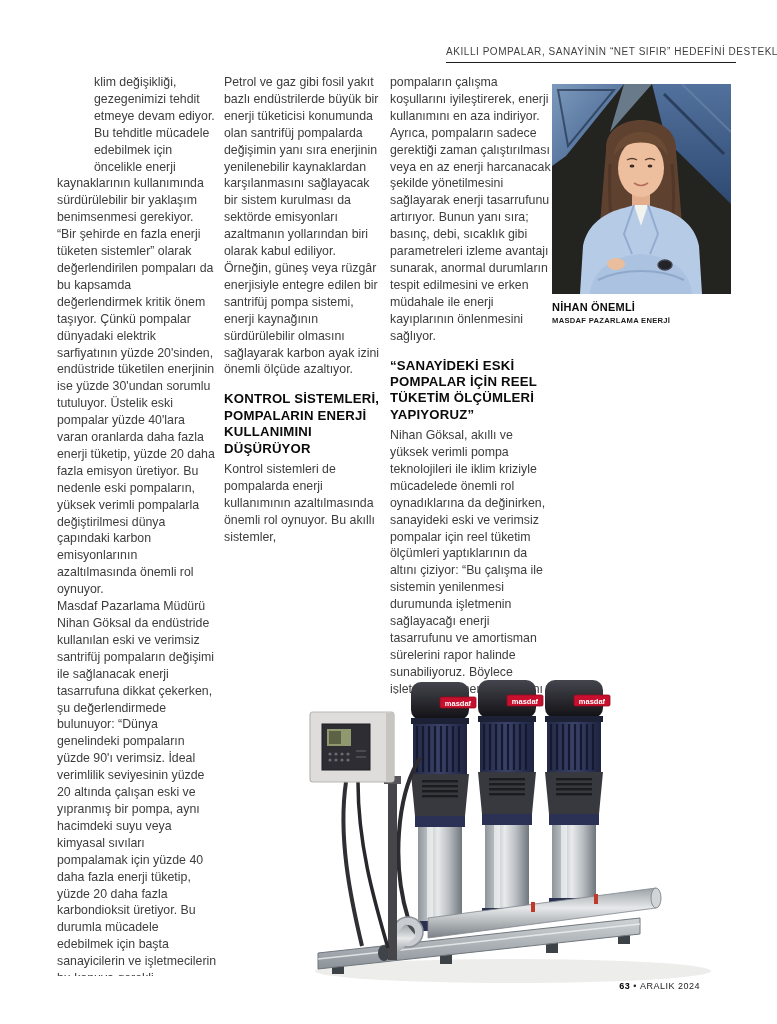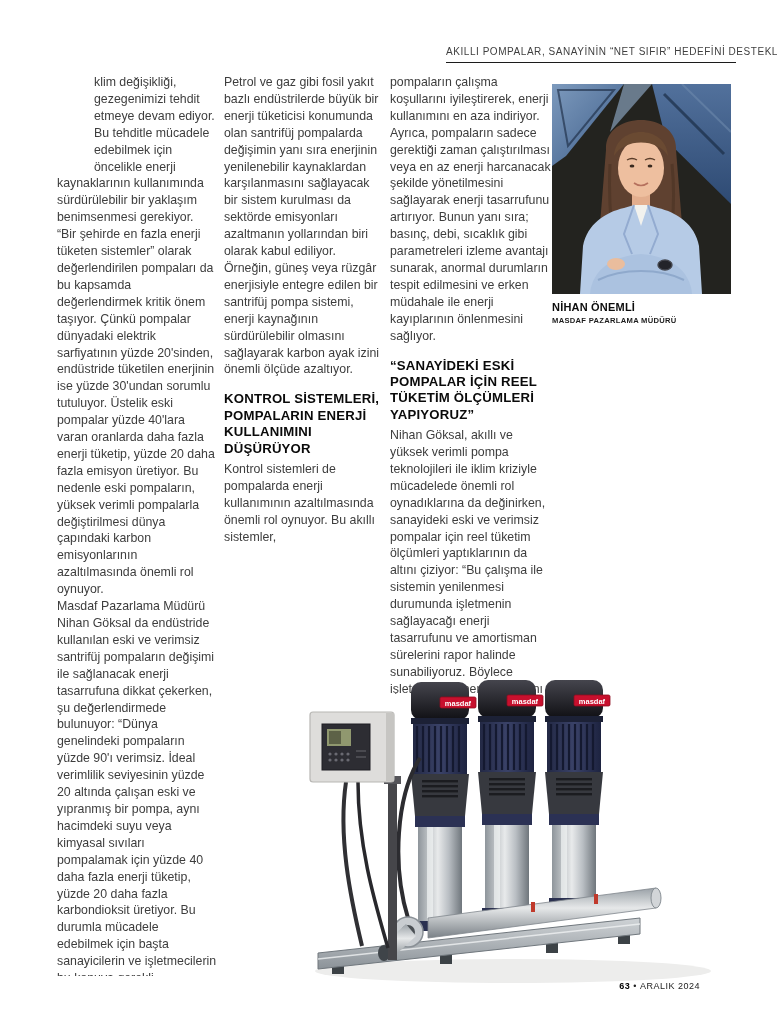--- a/index.html
+++ b/index.html
@@ -115,21 +115,21 @@
 
       <path d="M38,210 C40,186 60,172 89,170 C118,172 138,186 140,210 Z" fill="#abc2e0"></path>
       <path d="M46,196 C70,184 108,184 132,196" stroke="#8fa9cc" stroke-width="2" fill="none"></path>
       <ellipse cx="64" cy="180" rx="9" ry="6" fill="#eabd9d"></ellipse>
       <ellipse cx="113" cy="181" rx="7" ry="5" fill="#23242a" stroke="#44464e" stroke-width="1.4"></ellipse>
     </svg>
   </div>
 
   <div class="caption">
     <div class="name">NİHAN ÖNEMLİ</div>
-    <div class="role">MASDAF PAZARLAMA MÜDÜRÜ</div>
+    <div class="role">MASDAF PAZARLAMA ENERJİ</div>
   </div>
 
   <div class="pumpfig">
     <svg width="447" height="325" viewBox="0 0 447 325">
       <defs>
         <linearGradient id="stainV" x1="0" y1="0" x2="1" y2="0">
           <stop offset="0" stop-color="#8e959b"></stop>
             <stop offset=".45" stop-color="#e8eaeb"></stop>
           <stop offset=".7" stop-color="#b9bec3"></stop>
             <stop offset="1" stop-color="#6f767c"></stop>

